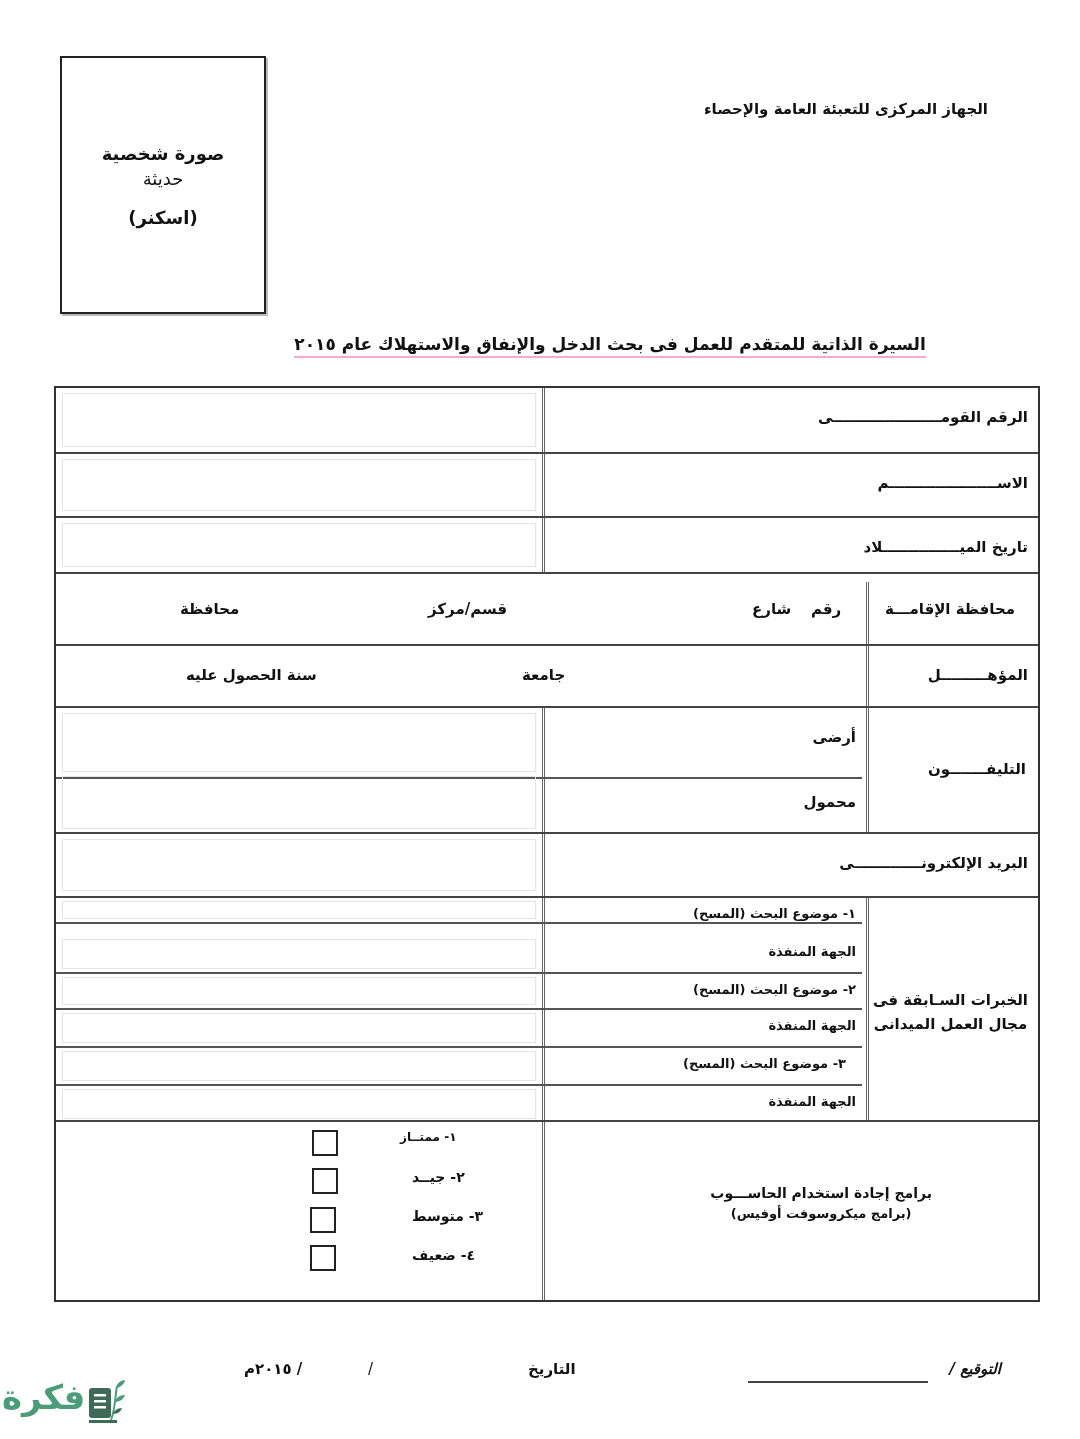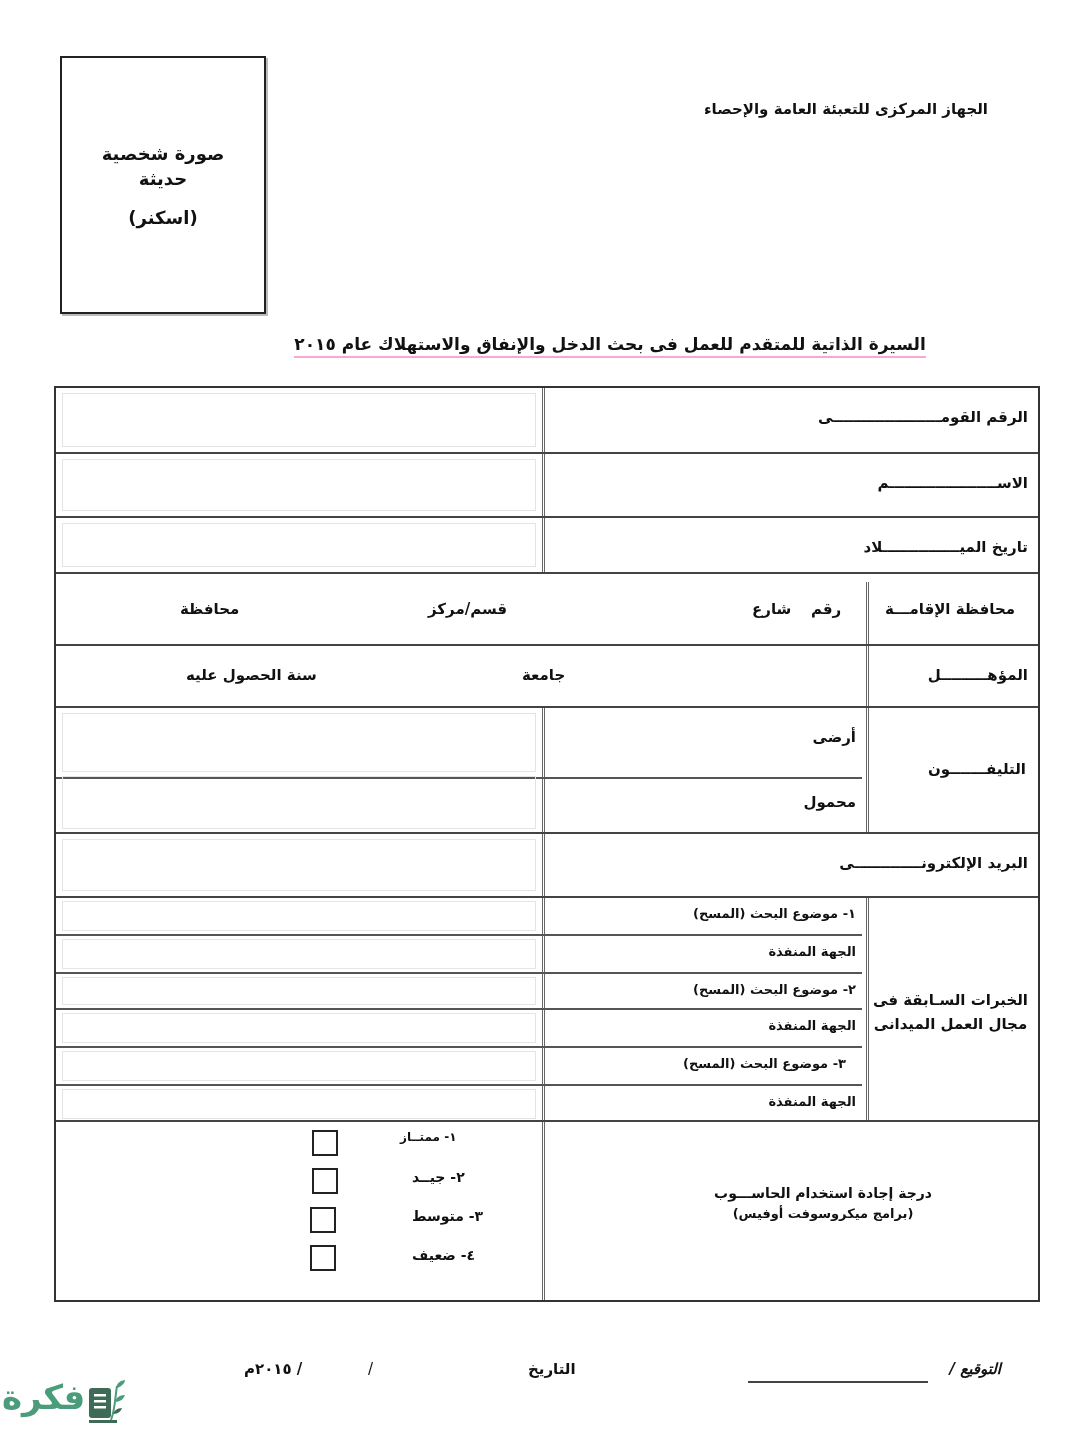--- a/index.html
+++ b/index.html
@@ -14,21 +14,21 @@
 
     .photo-box {
       position: absolute; left: 60px; top: 56px;
       width: 202px; height: 254px;
       border: 2px solid #222;
       box-shadow: 2px 2px 0 #bbb;
       display: flex; flex-direction: column; align-items: center; justify-content: center;
       text-align: center;
     }
     .photo-box .l1 { font-size: 18px; font-weight: bold; line-height: 1.35; }
-    .photo-box .l2 { font-size: 18px; font-weight: bold; line-height: 1.35; }
+    .photo-box .l2 { font-size: 18px; font-weight: normal; line-height: 1.35; }
     .photo-box .l3 { font-size: 18px; font-weight: bold; margin-top: 16px; }
 
     .agency {
       position: absolute; right: 92px; top: 100px;
       font-size: 15px; font-weight: bold; white-space: nowrap;
     }
 
     .form-title {
       position: absolute; left: 0; right: 0; top: 334px;
       text-align: center; font-size: 17px; font-weight: bold;
@@ -150,21 +150,21 @@
     </div>
 
     <div class="row" style="top:510px;height:224px;">
       <div class="vline" style="left:810px;"></div>
       <div class="vline" style="left:486px;"></div>
       <div class="lbl" style="right:10px;top:90px;line-height:1.6;text-align:center;">
         <div>الخبرات السـابقة فى</div>
         <div>مجال العمل الميدانى</div>
       </div>
 
-      <div class="sub" style="top:0;height:38px;right:176px;">
+      <div class="sub" style="top:0;height:26px;right:176px;">
         <div class="cell" style="left:0;width:486px;">
             <div class="inner-frame" style="top:3px;bottom:3px;"></div>
           </div>
         <div class="lbl" style="right:6px;top:8px;font-size:13px;">١- موضوع البحث (المسح)</div>
       </div>
       <div class="sub" style="top:38px;height:38px;right:176px;">
         <div class="cell" style="left:0;width:486px;">
             <div class="inner-frame" style="top:3px;bottom:3px;"></div>
           </div>
         <div class="lbl" style="right:6px;top:8px;font-size:13px;">الجهة المنفذة</div>
@@ -191,21 +191,21 @@
         <div class="cell" style="left:0;width:486px;">
             <div class="inner-frame" style="top:3px;bottom:3px;"></div>
           </div>
         <div class="lbl" style="right:6px;top:8px;font-size:13px;">الجهة المنفذة</div>
       </div>
     </div>
 
     <div class="row last" style="top:734px;height:178px;">
       <div class="vline" style="left:486px;"></div>
       <div class="lbl" style="right:106px;top:60px;text-align:center;line-height:1.6;font-size:14px;">
-        <div>درجة إجادة استخدام الحاســـوب</div>
+        <div>برامج إجادة استخدام الحاســـوب</div>
         <div style="font-size:13px;">(برامج ميكروسوفت أوفيس)</div>
       </div>
 
       <div class="lbl" style="left:344px;top:8px;font-size:12px;">١- ممتــاز</div>
       <div class="cb" style="left:256px;top:8px;"></div>
 
       <div class="lbl" style="left:356px;top:47px;font-size:14px;">٢- جيــد</div>
       <div class="cb" style="left:256px;top:46px;"></div>
 
       <div class="lbl" style="left:356px;top:86px;font-size:14px;">٣- متوسط</div>

